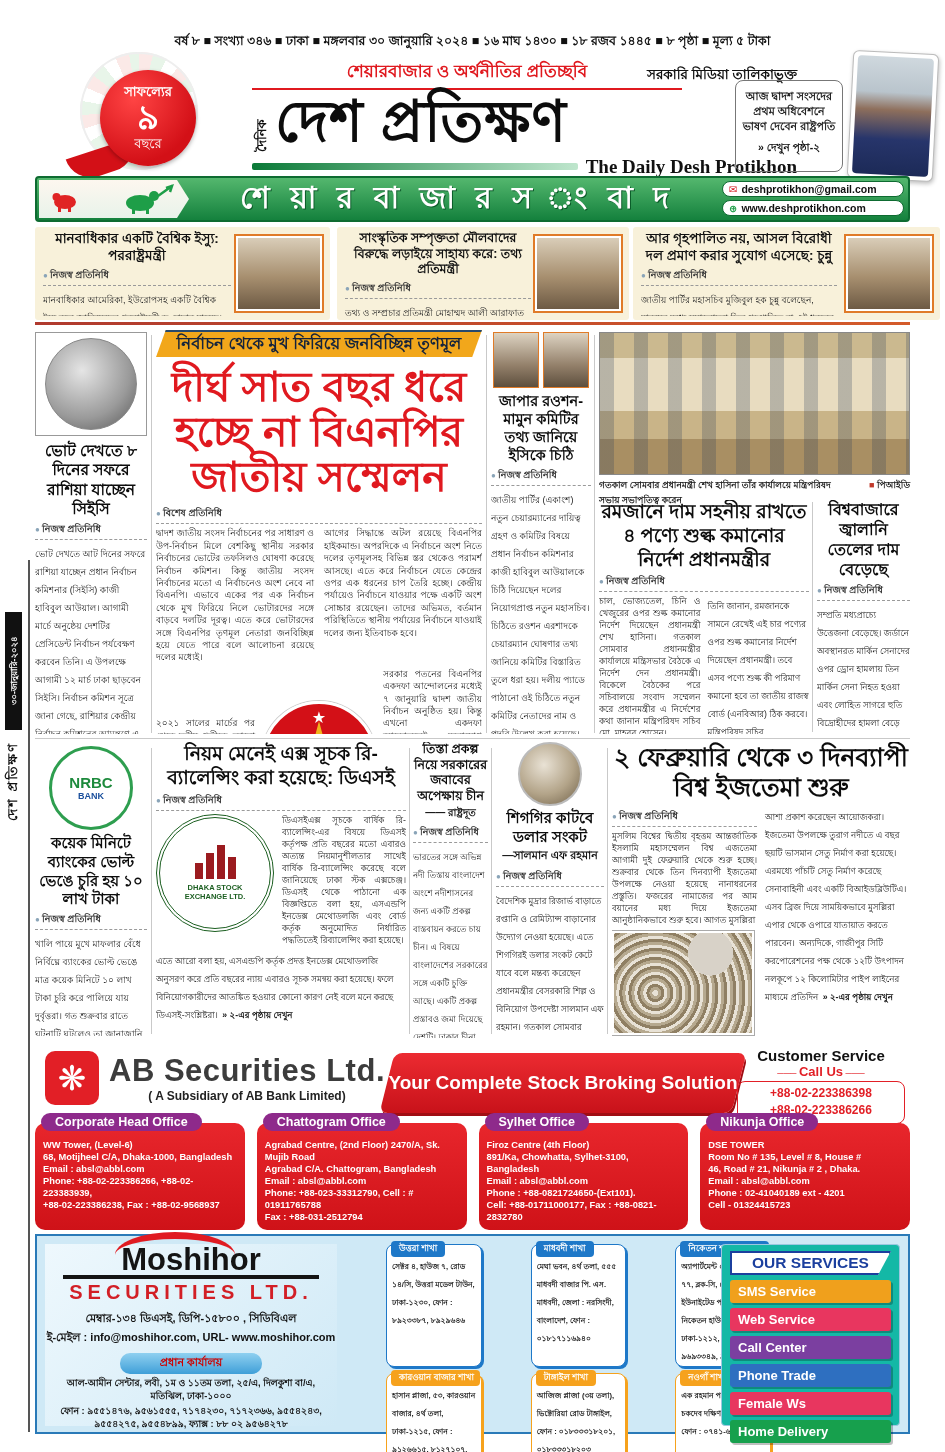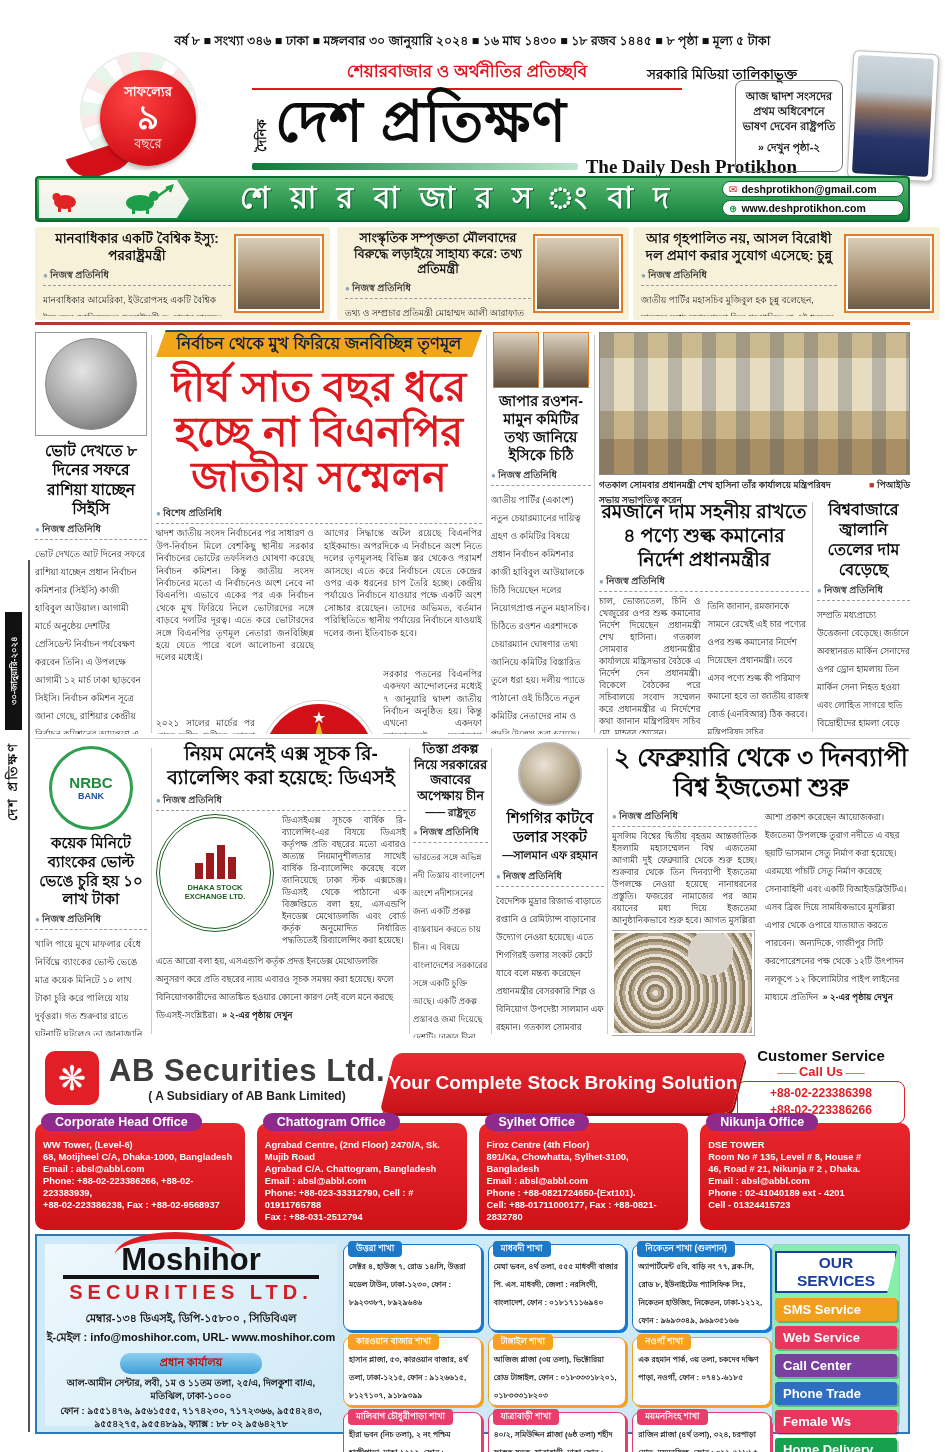--- a/index.html
+++ b/index.html
@@ -113,28 +113,28 @@
   .mosh-left { position:absolute; left:8px; top:8px; width:292px; height:182px; background:linear-gradient(135deg,#eef8fd,#cfe9f6); text-align:center; }
   .mosh-logo { font-size:31px; font-weight:700; color:#141414; line-height:1; position:relative; display:inline-block; }
   .mosh-logo .arc { position:absolute; left:-6px; top:-12px; width:120px; height:46px; border-top:7px solid #e01b22; border-radius:50%; }
   .mosh-ul { height:4px; background:#141414; width:88%; margin:0 auto; }
   .mosh-sec { font-size:20px; font-weight:900; color:#d21f26; letter-spacing:5px; margin-top:2px; }
   .mosh-member { font-size:11px; font-weight:bold; color:#111; margin-top:6px; }
   .mosh-email { font-size:11px; font-weight:bold; color:#111; }
   .mosh-ho { display:inline-block; background:linear-gradient(180deg,#8fd0f0,#3f9fd8); color:#c00; font-size:11px; font-weight:900; padding:1px 40px; border-radius:10px; margin-top:5px; }
   .mosh-addr { font-size:9.3px; font-weight:bold; color:#111; margin-top:3px; line-height:1.45; padding:0 4px; }
   .branches { position:absolute; left:306px; top:8px; width:428px; height:182px; display:grid; grid-template-columns:1fr 1fr 1fr; gap:6px; }
-  .branch { background:#fff; border-radius:8px; position:relative; padding:10px 5px 3px; box-shadow:2px 2px 0 rgba(0,0,0,.18); }
+  .branch { background:#fff; border-radius:8px; position:relative; padding:10px 5px 3px; box-shadow:2px 2px 0 rgba(0,0,0,.18);margin-left:43px; }
   .branch .bt { position:absolute; top:-4px; left:4px; color:#fff; font-size:8.6px; font-weight:bold; padding:1px 8px; border-radius:4px; white-space:nowrap; max-width:95%; overflow:hidden; }
   .branch .ba { font-size:7.6px; font-weight:bold; color:#222; line-height:1.35; }
   .bc-blue { background:#1e78c8; } .bc-orange { background:#f6a21d; } .bc-pink { background:#e83e6c; }
   .br-blue { box-shadow:2px 2px 0 #1e78c8; border:1px solid #1e78c8; }
   .br-orange { box-shadow:2px 2px 0 #f6a21d; border:1px solid #f6a21d; }
   .br-pink { box-shadow:2px 2px 0 #e83e6c; border:1px solid #e83e6c; }
-  .services { position:absolute; right:8px; top:8px; width:128px; height:182px; background:#86efac; border:1px solid #9cc7e0; border-radius:4px; padding:6px 2px; }
+  .services { position:absolute; right:8px; top:8px; width:179px; height:182px; background:#14b8a6; border:1px solid #9cc7e0; border-radius:4px; padding:6px 8px; }
   .svc-head { border:2.5px solid #1b3f9e; color:#1b3f9e; font-size:15.5px; font-weight:900; text-align:center; padding:1px 2px; clip-path:polygon(0 0,100% 0,92% 100%,0 100%); background:#fff; }
   .svc { height:23px; border-radius:3px; color:#fff; font-size:13px; font-weight:bold; display:flex; align-items:center; padding-left:8px; margin-top:5px; box-shadow:2px 2px 0 rgba(0,0,0,.25); }
 
   
   .vstrip-date { position:absolute; left:5px; top:612px; width:17px; height:118px; background:#111; color:#fff; writing-mode:vertical-rl; transform:rotate(180deg); font-size:8.5px; font-weight:bold; display:flex; align-items:center; justify-content:center; }
   .vstrip-name { position:absolute; left:3px; top:742px; writing-mode:vertical-rl; transform:rotate(180deg); font-size:13px; font-weight:900; color:#111; letter-spacing:2px; }
   .vline { position:absolute; left:28px; top:560px; bottom:20px; width:1.5px; background:#555; }
 
   .bull-bear svg { display:block; }
 </style>

